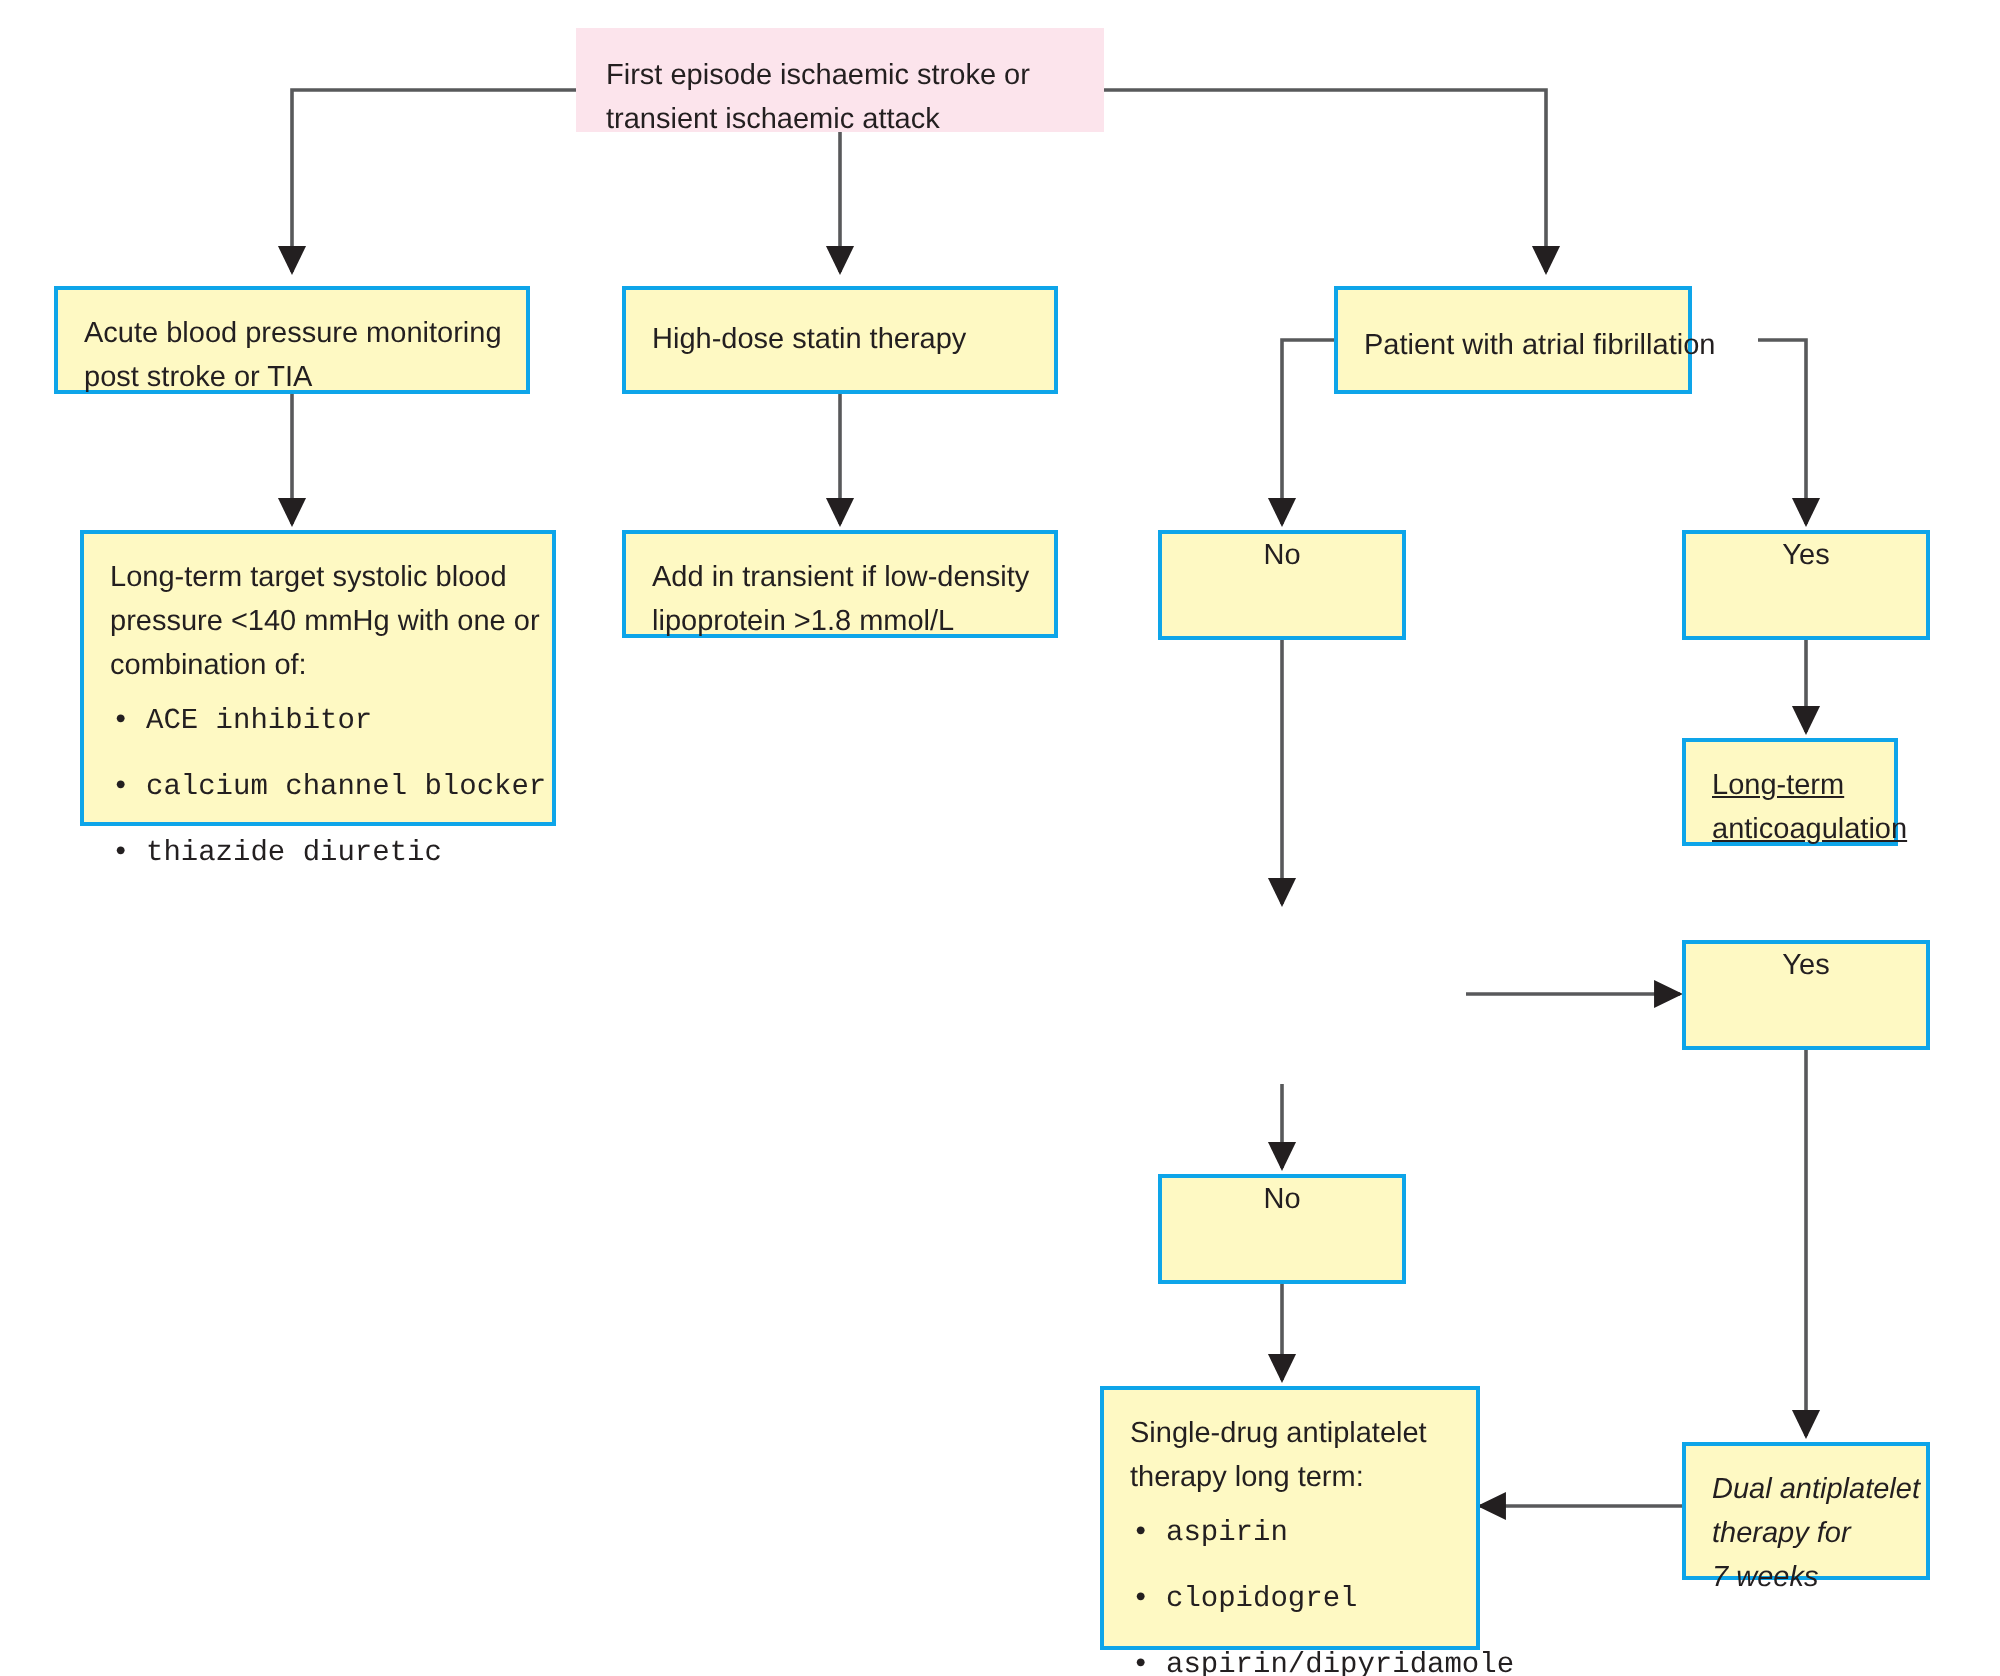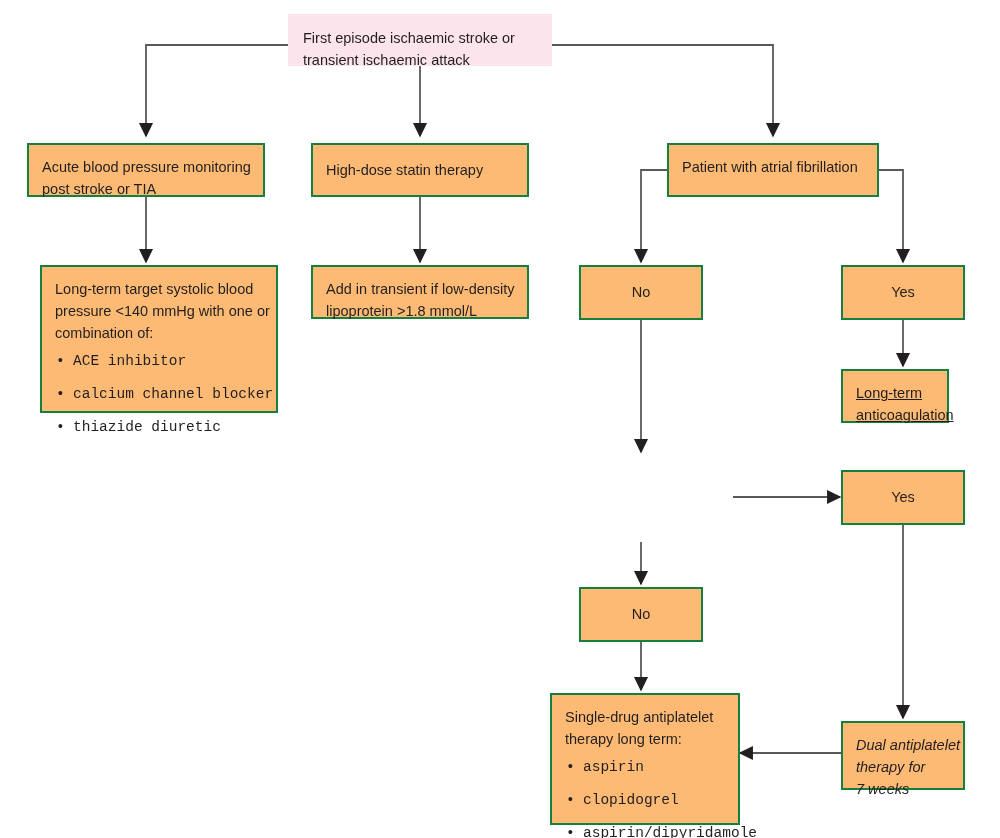--- a/index.html
+++ b/index.html
@@ -13,36 +13,36 @@
   #canvas {
     position: relative;
     width: 1000px;
     height: 838px;
     background: #ffffff;
     overflow: hidden;
   }
   .node {
     position: absolute;
     box-sizing: border-box;
-    border: 2px solid #15803d;
-    background: #fdba74;
+    border: 2px solid #0ea5e9;
+    background: #fef9c3;
     color: #231f20;
     font-size: 14.5px;
     line-height: 1.52;
     padding: 11px 13px;
     z-index: 2;
   }
   .node.filled {
     background: #fce4ec;
     border: none;
     padding: 13px 15px;
   }
   .node.center {
     display: flex;
-    align-items: center;
+    align-items: flex-start;
     justify-content: center;
     padding: 0;
     text-align: center;
   }
   .node .line { display: block; white-space: pre; }
   .blist {
     list-style: none;
     margin: 6px 0 0 0;
     padding: 0;
     font-family: Liberation Mono, monospace;
@@ -136,21 +136,21 @@
 
   <div class="node" style="left:311px; top:143px; width:218px; height:54px; display:flex; align-items:center;">
     <span class="line">High-dose statin therapy</span>
   </div>
 
   <div class="node" style="left:311px; top:265px; width:218px; height:54px;">
     <span class="line">Add in transient if low-density</span>
     <span class="line">lipoprotein &gt;1.8 mmol/L</span>
   </div>
 
-  <div class="node" style="left:667px; top:143px; width:212px; height:54px; display:flex; align-items:flex-start;">
+  <div class="node" style="left:667px; top:143px; width:179px; height:54px; display:flex; align-items:flex-end;">
     <span class="line">Patient with atrial fibrillation</span>
   </div>
 
   <div class="node center" style="left:579px; top:265px; width:124px; height:55px;">
     <span>No</span>
   </div>
 
   <div class="node center" style="left:841px; top:265px; width:124px; height:55px;">
     <span>Yes</span>
   </div>

